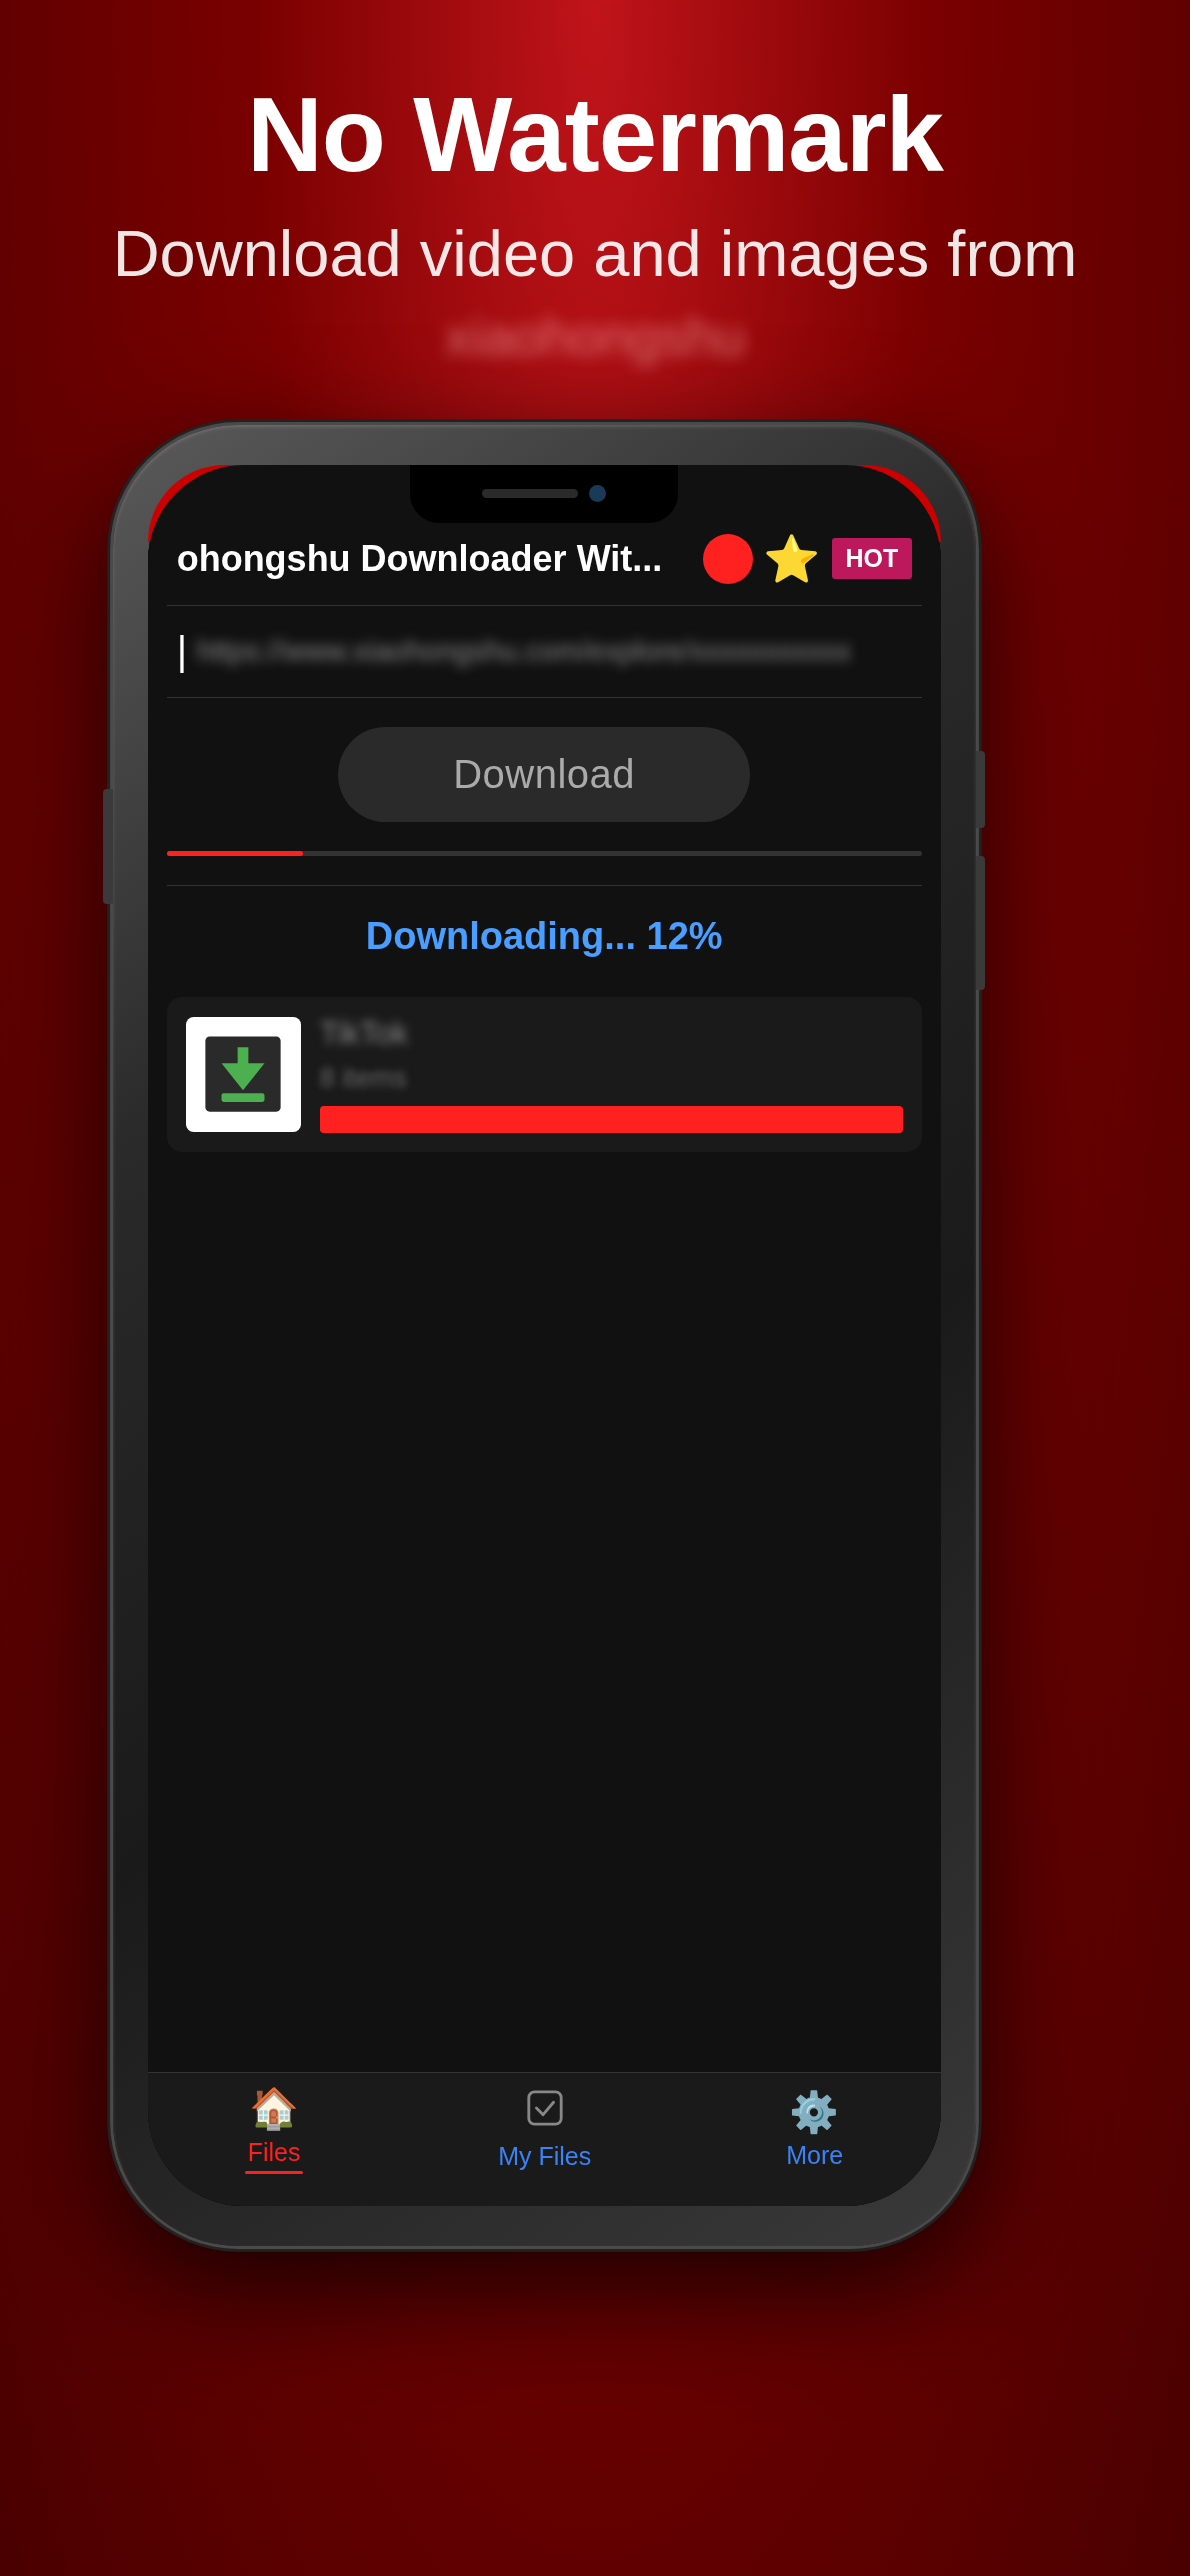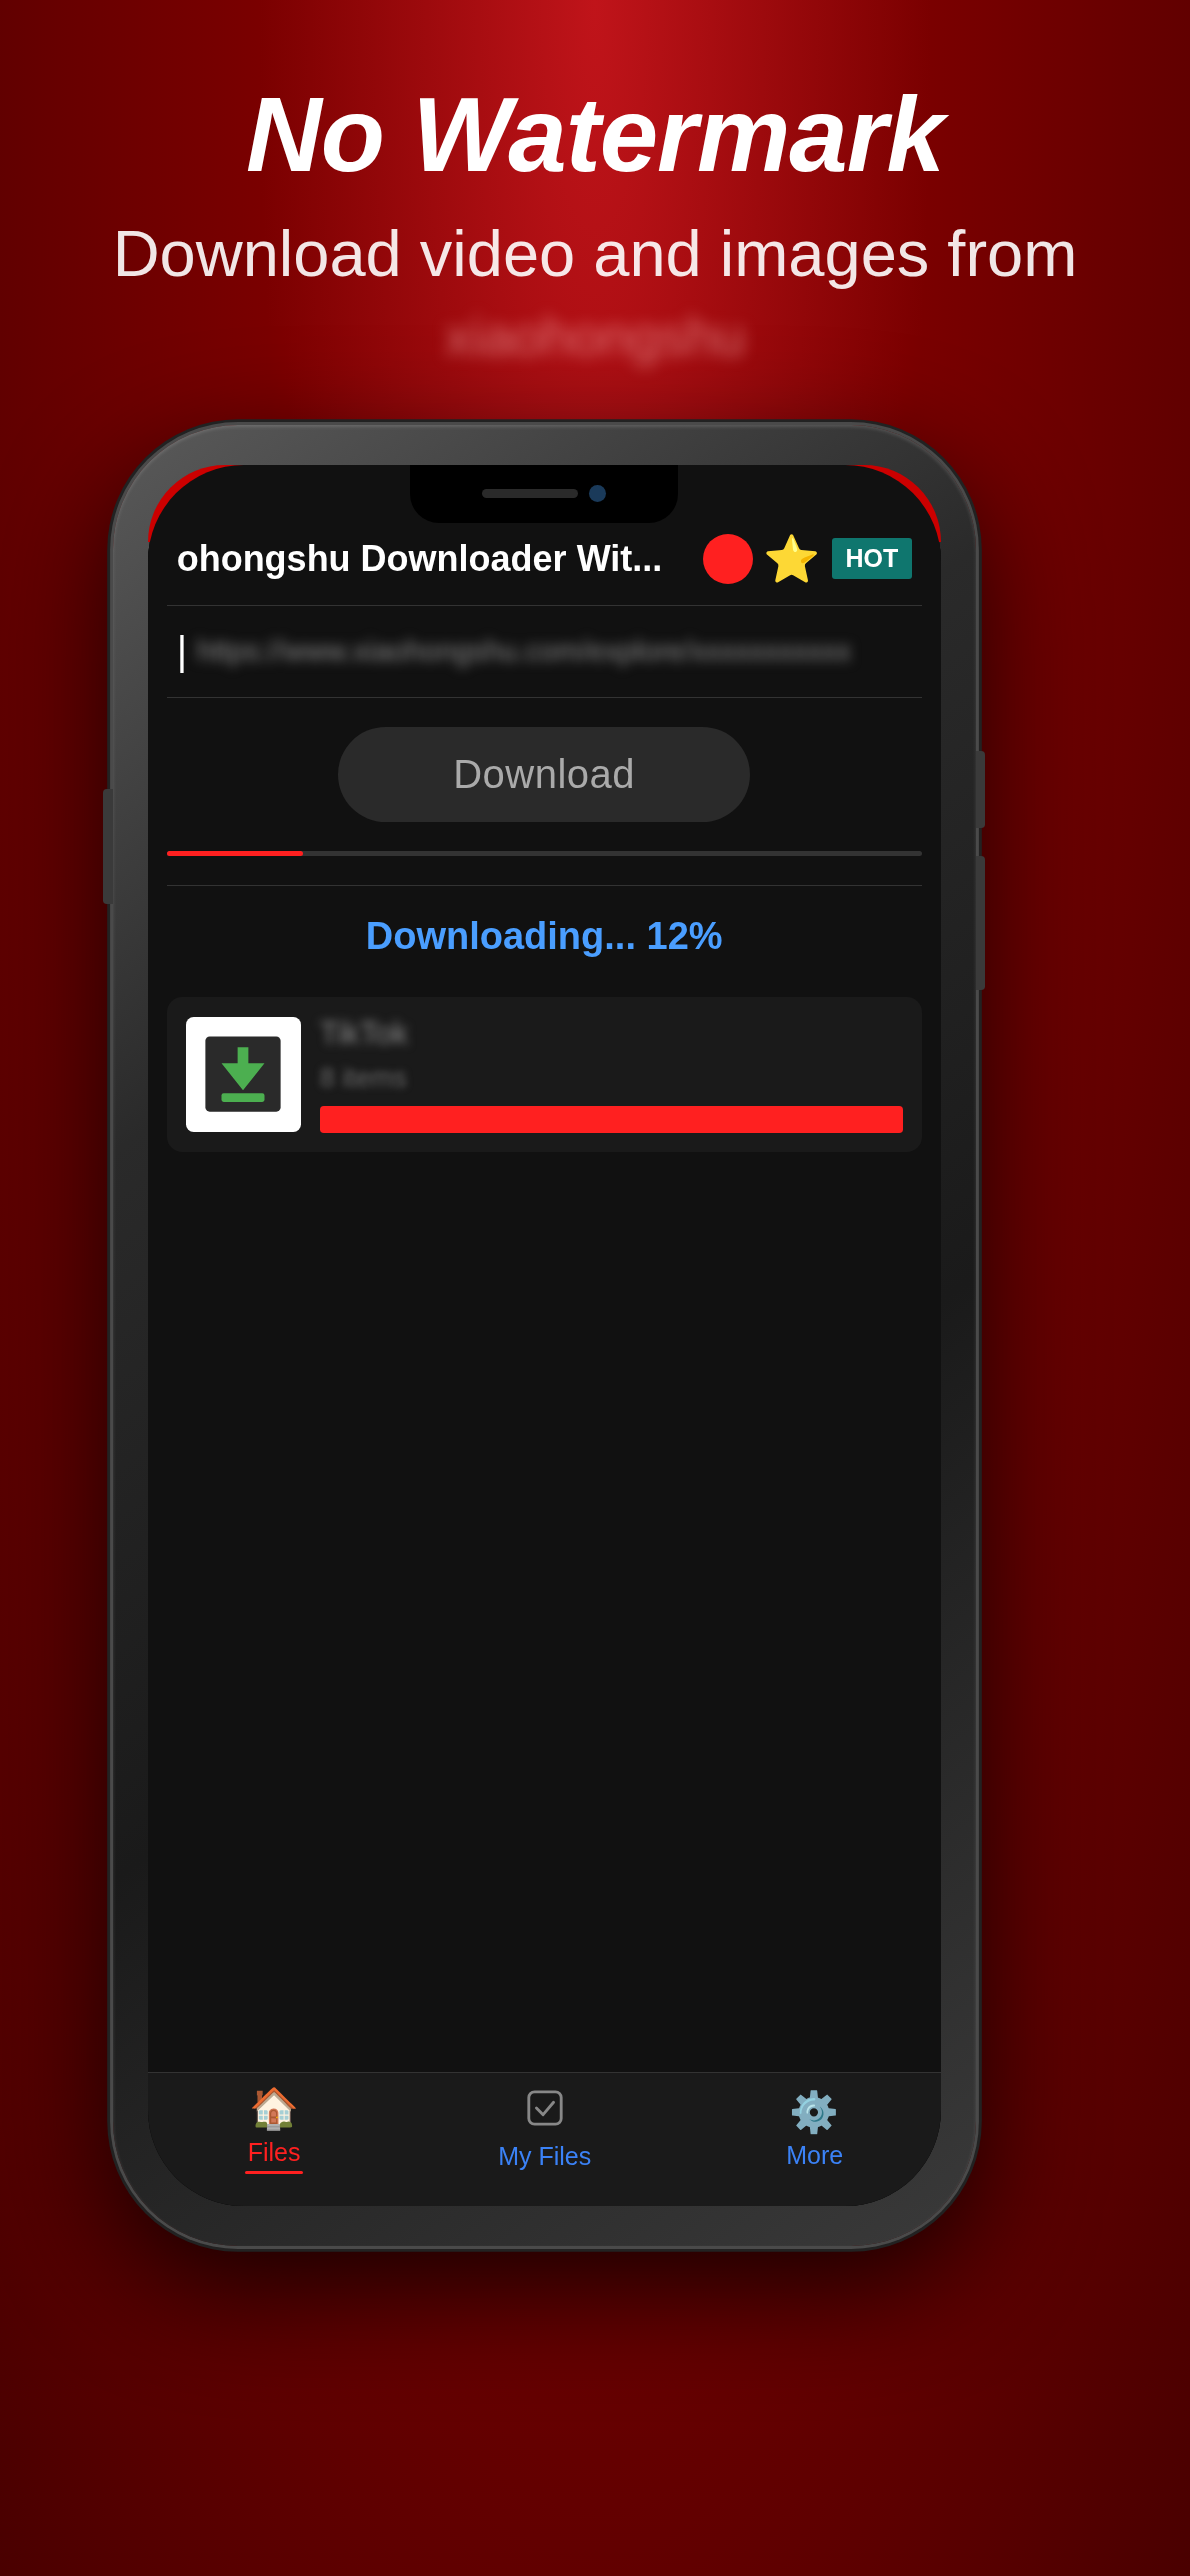--- a/index.html
+++ b/index.html
@@ -20,21 +20,20 @@
       text-align: center;
       z-index: 2;
     }
 
     .title-no-watermark {
       font-size: 105px;
       font-weight: 800;
       color: #ffffff;
       letter-spacing: -1px;
       line-height: 1.1;
-      font-style: italic;
     }
 
     .subtitle-text {
       font-size: 65px;
       font-weight: 400;
       color: rgba(255,255,255,0.9);
       margin-top: 19px;
       line-height: 1.3;
     }
 
@@ -171,21 +170,21 @@
       background: #ff2020;
       flex-shrink: 0;
     }
 
     .star-icon {
       font-size: 46px;
       flex-shrink: 0;
     }
 
     .hot-badge {
-      background: #0f766e;
+      background: #be185d;
       color: #fff;
       font-size: 25px;
       font-weight: 700;
       padding: 5.8px 13.4px;
       border-radius: 3px;
       flex-shrink: 0;
     }
 
     .divider-line {
       height: 1px;

